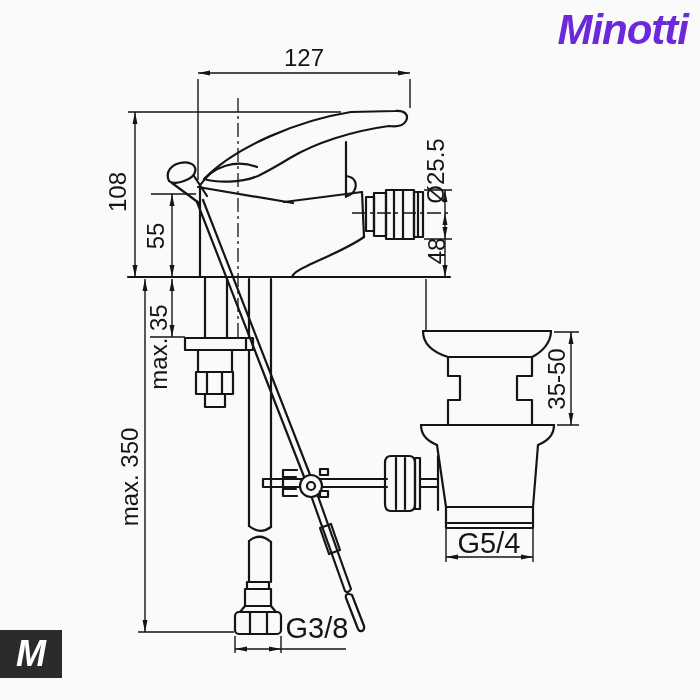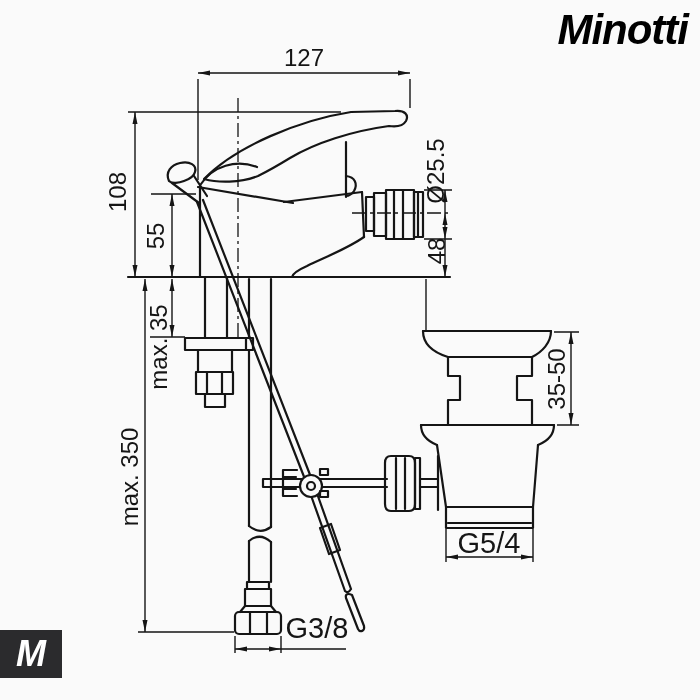--- a/index.html
+++ b/index.html
@@ -14,21 +14,21 @@
   
   .dl{fill:none;stroke:#151515;stroke-width:1.4;stroke-linecap:butt;}
   .cl{fill:none;stroke:#151515;stroke-width:1.3;stroke-dasharray:14 4 3 4;}
   .ar{fill:#151515;stroke:none;}
   .dt{font-family:"Liberation Sans",sans-serif;font-size:24px;fill:#151515;}
   .gt{font-family:"Liberation Sans",sans-serif;font-size:29px;fill:#151515;}
   .brand-logo{
     position:absolute;top:6px;right:12px;
     font-family:"Liberation Sans",sans-serif;
     font-size:42px;font-weight:700;font-style:italic;
-    color:#000000;letter-spacing:-1px;
+    color:#6d28d9;letter-spacing:-1px;
   }
   .corner-badge{
     position:absolute;left:0;top:630px;width:62px;height:48px;
     background:#2b2b2d;display:flex;align-items:center;justify-content:center;
   }
   .corner-badge span{
     font-family:"Liberation Sans",sans-serif;
     font-size:36px;font-weight:700;font-style:italic;color:#ffffff;
     line-height:1;
   }

